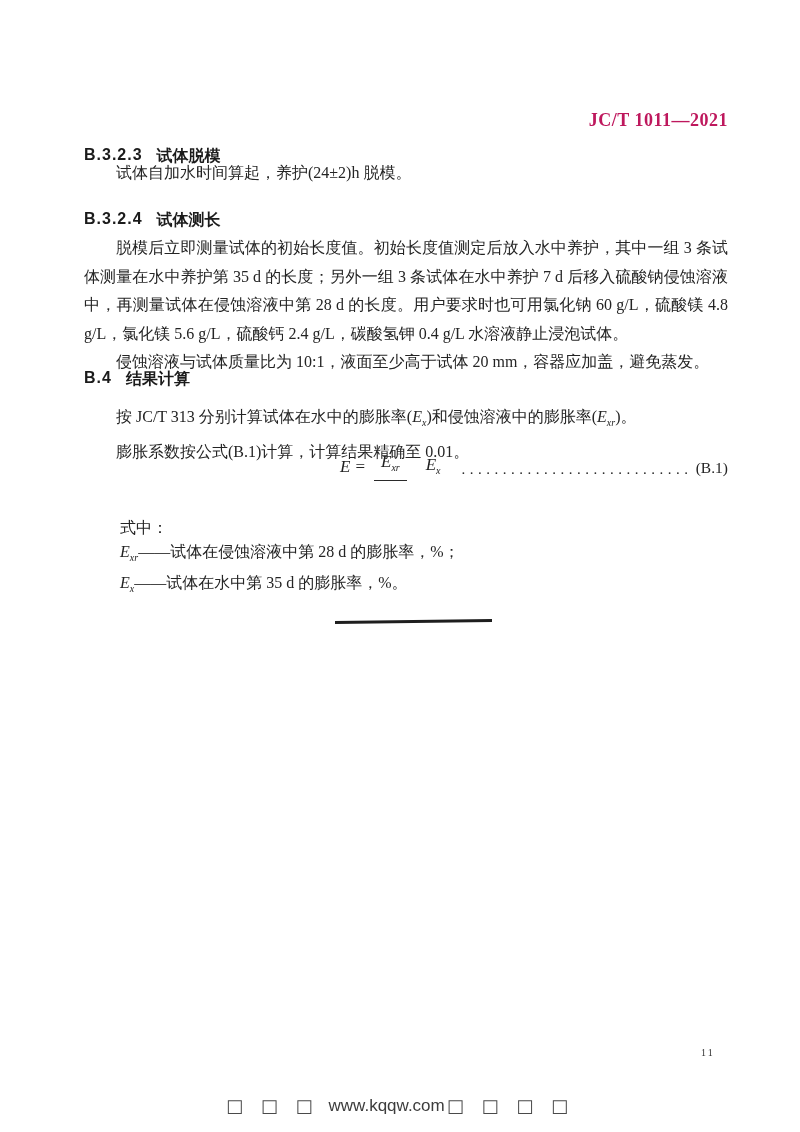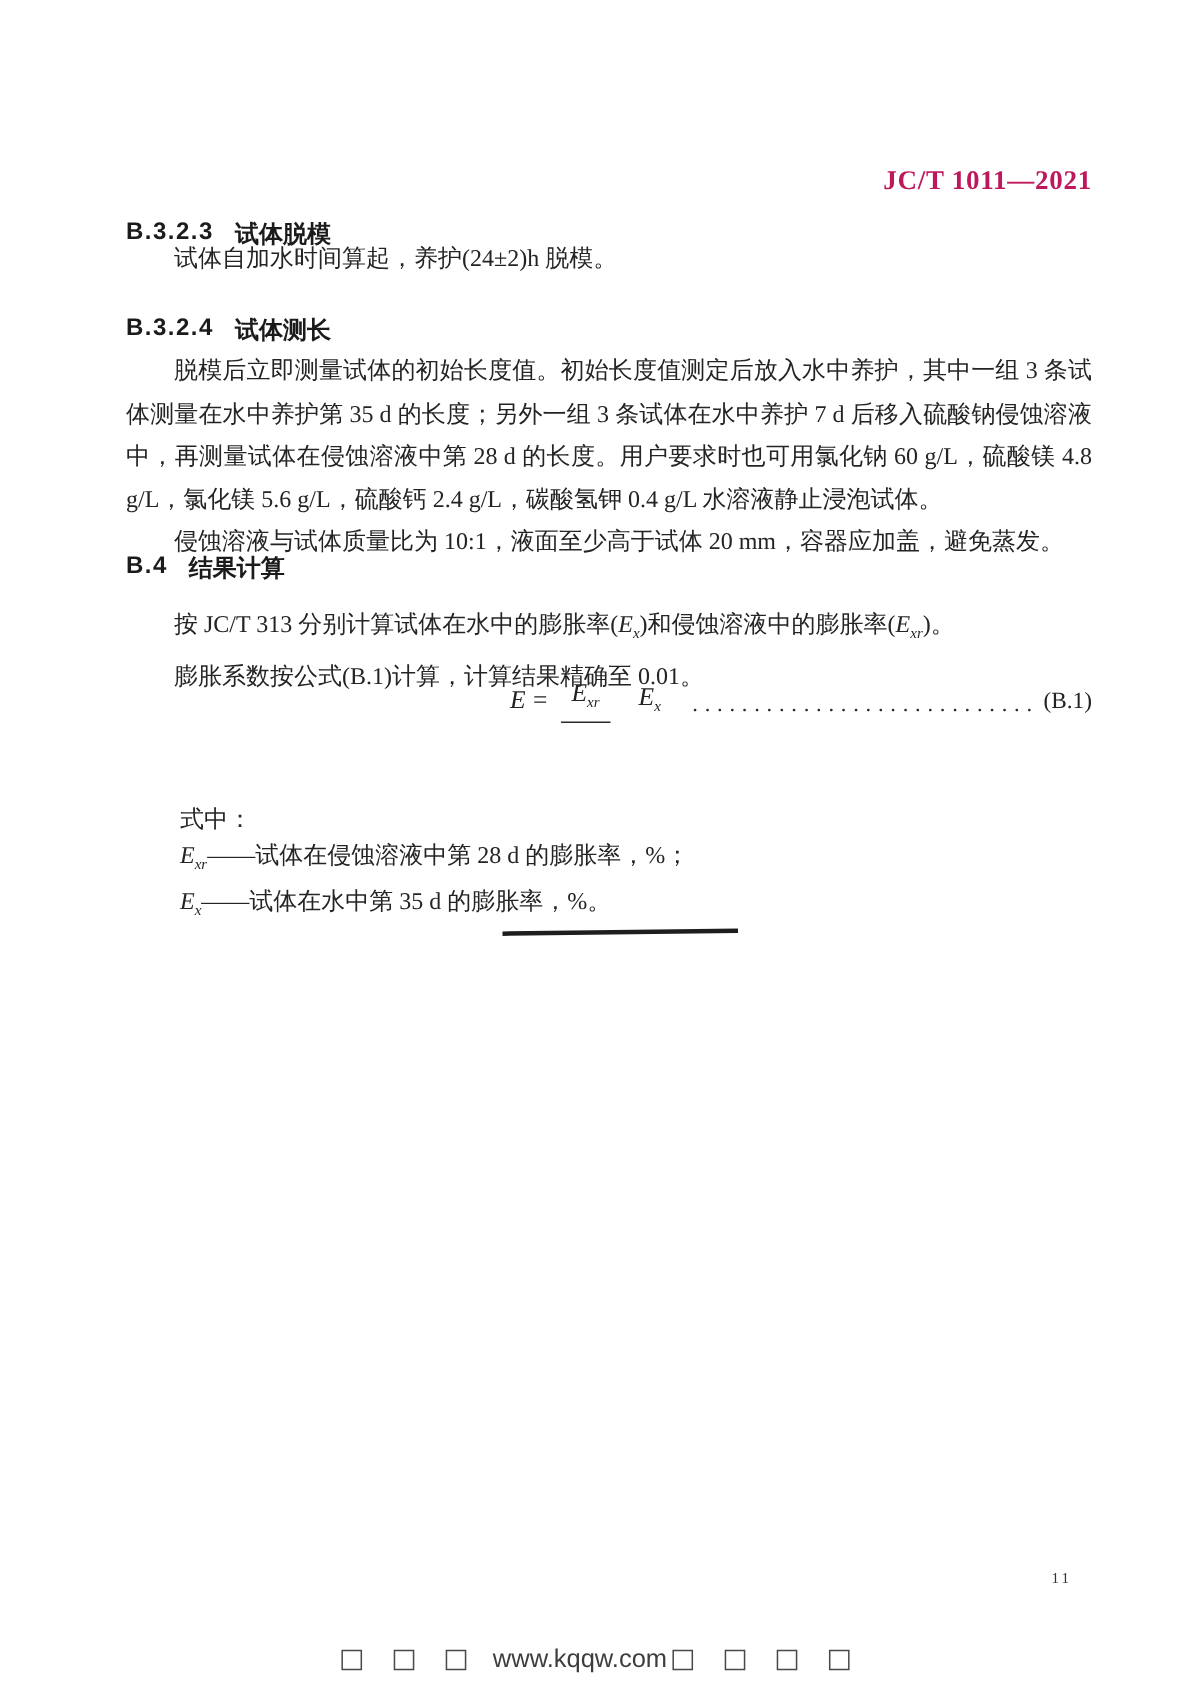--- a/index.html
+++ b/index.html
@@ -64,21 +64,20 @@
     margin: 6px 6px 0 10px;
     color: #2a2a2a;
   }
   .formula-tag { white-space: nowrap; font-size: 15.5px; margin-top: 2px; }
   .where-block {
     left: 120px;
     top: 516px;
     width: 560px;
     font-size: 16px;
     color: #242424;
-    margin-top: 19px;
   }
   .where-block p { margin: 0; line-height: 24.3px; }
   .end-rule {
     left: 335px;
     top: 620px;
     width: 157px;
     height: 3px;
     background: #1e1e1e;
     transform: rotate(-0.7deg);
   }

